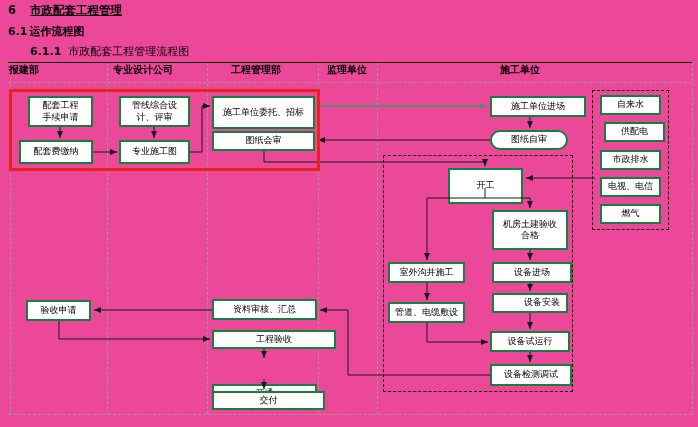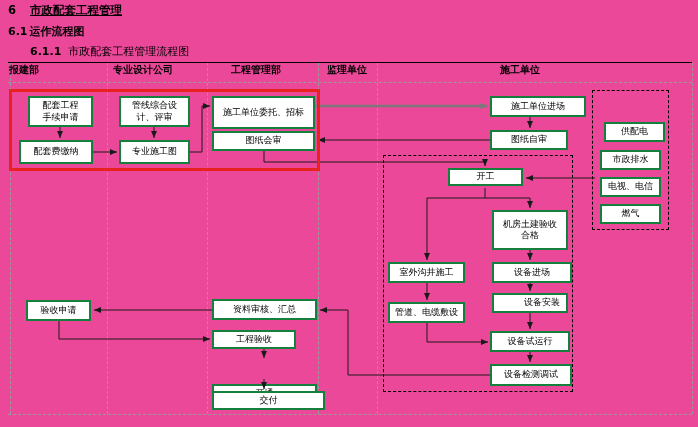--- a/index.html
+++ b/index.html
@@ -52,35 +52,36 @@
       <div class="dashed-box" style="left: 592px; top: 90px; width: 77px; height: 140px;"></div>
       <div class="box" style="left: 28px; top: 96px; width: 65px; height: 31px;">配套工程
 手续申请</div>
       <div class="box" style="left: 19px; top: 140px; width: 74px; height: 24px;">配套费缴纳</div>
       <div class="box" style="left: 119px; top: 96px; width: 71px; height: 31px;">管线综合设
 计、评审</div>
       <div class="box" style="left: 119px; top: 140px; width: 71px; height: 24px;">专业施工图</div>
       <div class="box" style="left: 212px; top: 96px; width: 103px; height: 33px;">施工单位委托、招标</div>
       <div class="box" style="left: 212px; top: 131px; width: 103px; height: 20px;">图纸会审</div>
       <div class="box" style="left: 490px; top: 96px; width: 96px; height: 21px;">施工单位进场</div>
-      <div class="box" style="left: 490px; top: 130px; width: 78px; height: 20px;">图纸自审</div>
-      <div class="box" style="left: 448px; top: 168px; width: 75px; height: 18px;">开工</div>
+      <div class="box" style="left: 490px; top: 130px; width: 78px; height: 20px; border-radius: 10px;">图纸自审</div>
+      <div class="box" style="left: 448px; top: 168px; width: 75px; height: 36px;">开工</div>
       <div class="box" style="left: 492px; top: 210px; width: 76px; height: 40px;">机房土建验收
 合格</div>
       <div class="box" style="left: 492px; top: 262px; width: 80px; height: 21px;">设备进场</div>
       <div class="box" style="left: 492px; top: 293px; width: 76px; height: 20px; padding-left: 24px;">设备安装</div>
       <div class="box" style="left: 490px; top: 331px; width: 80px; height: 21px;">设备试运行</div>
       <div class="box" style="left: 490px; top: 364px; width: 82px; height: 22px;">设备检测调试</div>
       <div class="box" style="left: 388px; top: 262px; width: 77px; height: 21px;">室外沟井施工</div>
       <div class="box" style="left: 388px; top: 302px; width: 77px; height: 21px;">管道、电缆敷设</div>
       <div class="box" style="left: 212px; top: 299px; width: 105px; height: 21px;">资料审核、汇总</div>
       <div class="box" style="left: 26px; top: 300px; width: 65px; height: 21px;">验收申请</div>
-      <div class="box" style="left: 212px; top: 330px; width: 84px; height: 19px;">工程验收</div>
+      <div class="box" style="left: 212px; top: 330px; width: 124px; height: 19px;">工程验收</div>
       <div class="box" style="left: 212px; top: 360px; width: 105px; height: 19px; margin-top: 24px;">开通</div>
       <div class="box" style="left: 212px; top: 391px; width: 113px; height: 19px;">交付</div>
+      <div class="box" style="left: 600px; top: 95px; width: 61px; height: 20px;">自来水</div>
       <div class="box" style="left: 604px; top: 122px; width: 61px; height: 20px;">供配电</div>
       <div class="box" style="left: 600px; top: 150px; width: 61px; height: 20px;">市政排水</div>
       <div class="box" style="left: 600px; top: 177px; width: 61px; height: 20px;">电视、电信</div>
       <div class="box" style="left: 600px; top: 204px; width: 61px; height: 20px;">燃气</div>
       <svg class="edges" width="698" height="427" viewBox="0 0 698 427">
         <defs>
           <marker id="ah" markerUnits="userSpaceOnUse" markerWidth="8" markerHeight="8" refX="7" refY="3" orient="auto">
             <path d="M0,0 L7,3 L0,6 Z" fill="#1a1a1a"></path>
           </marker>
           <marker id="ahg" markerUnits="userSpaceOnUse" markerWidth="8" markerHeight="8" refX="7" refY="3" orient="auto">

